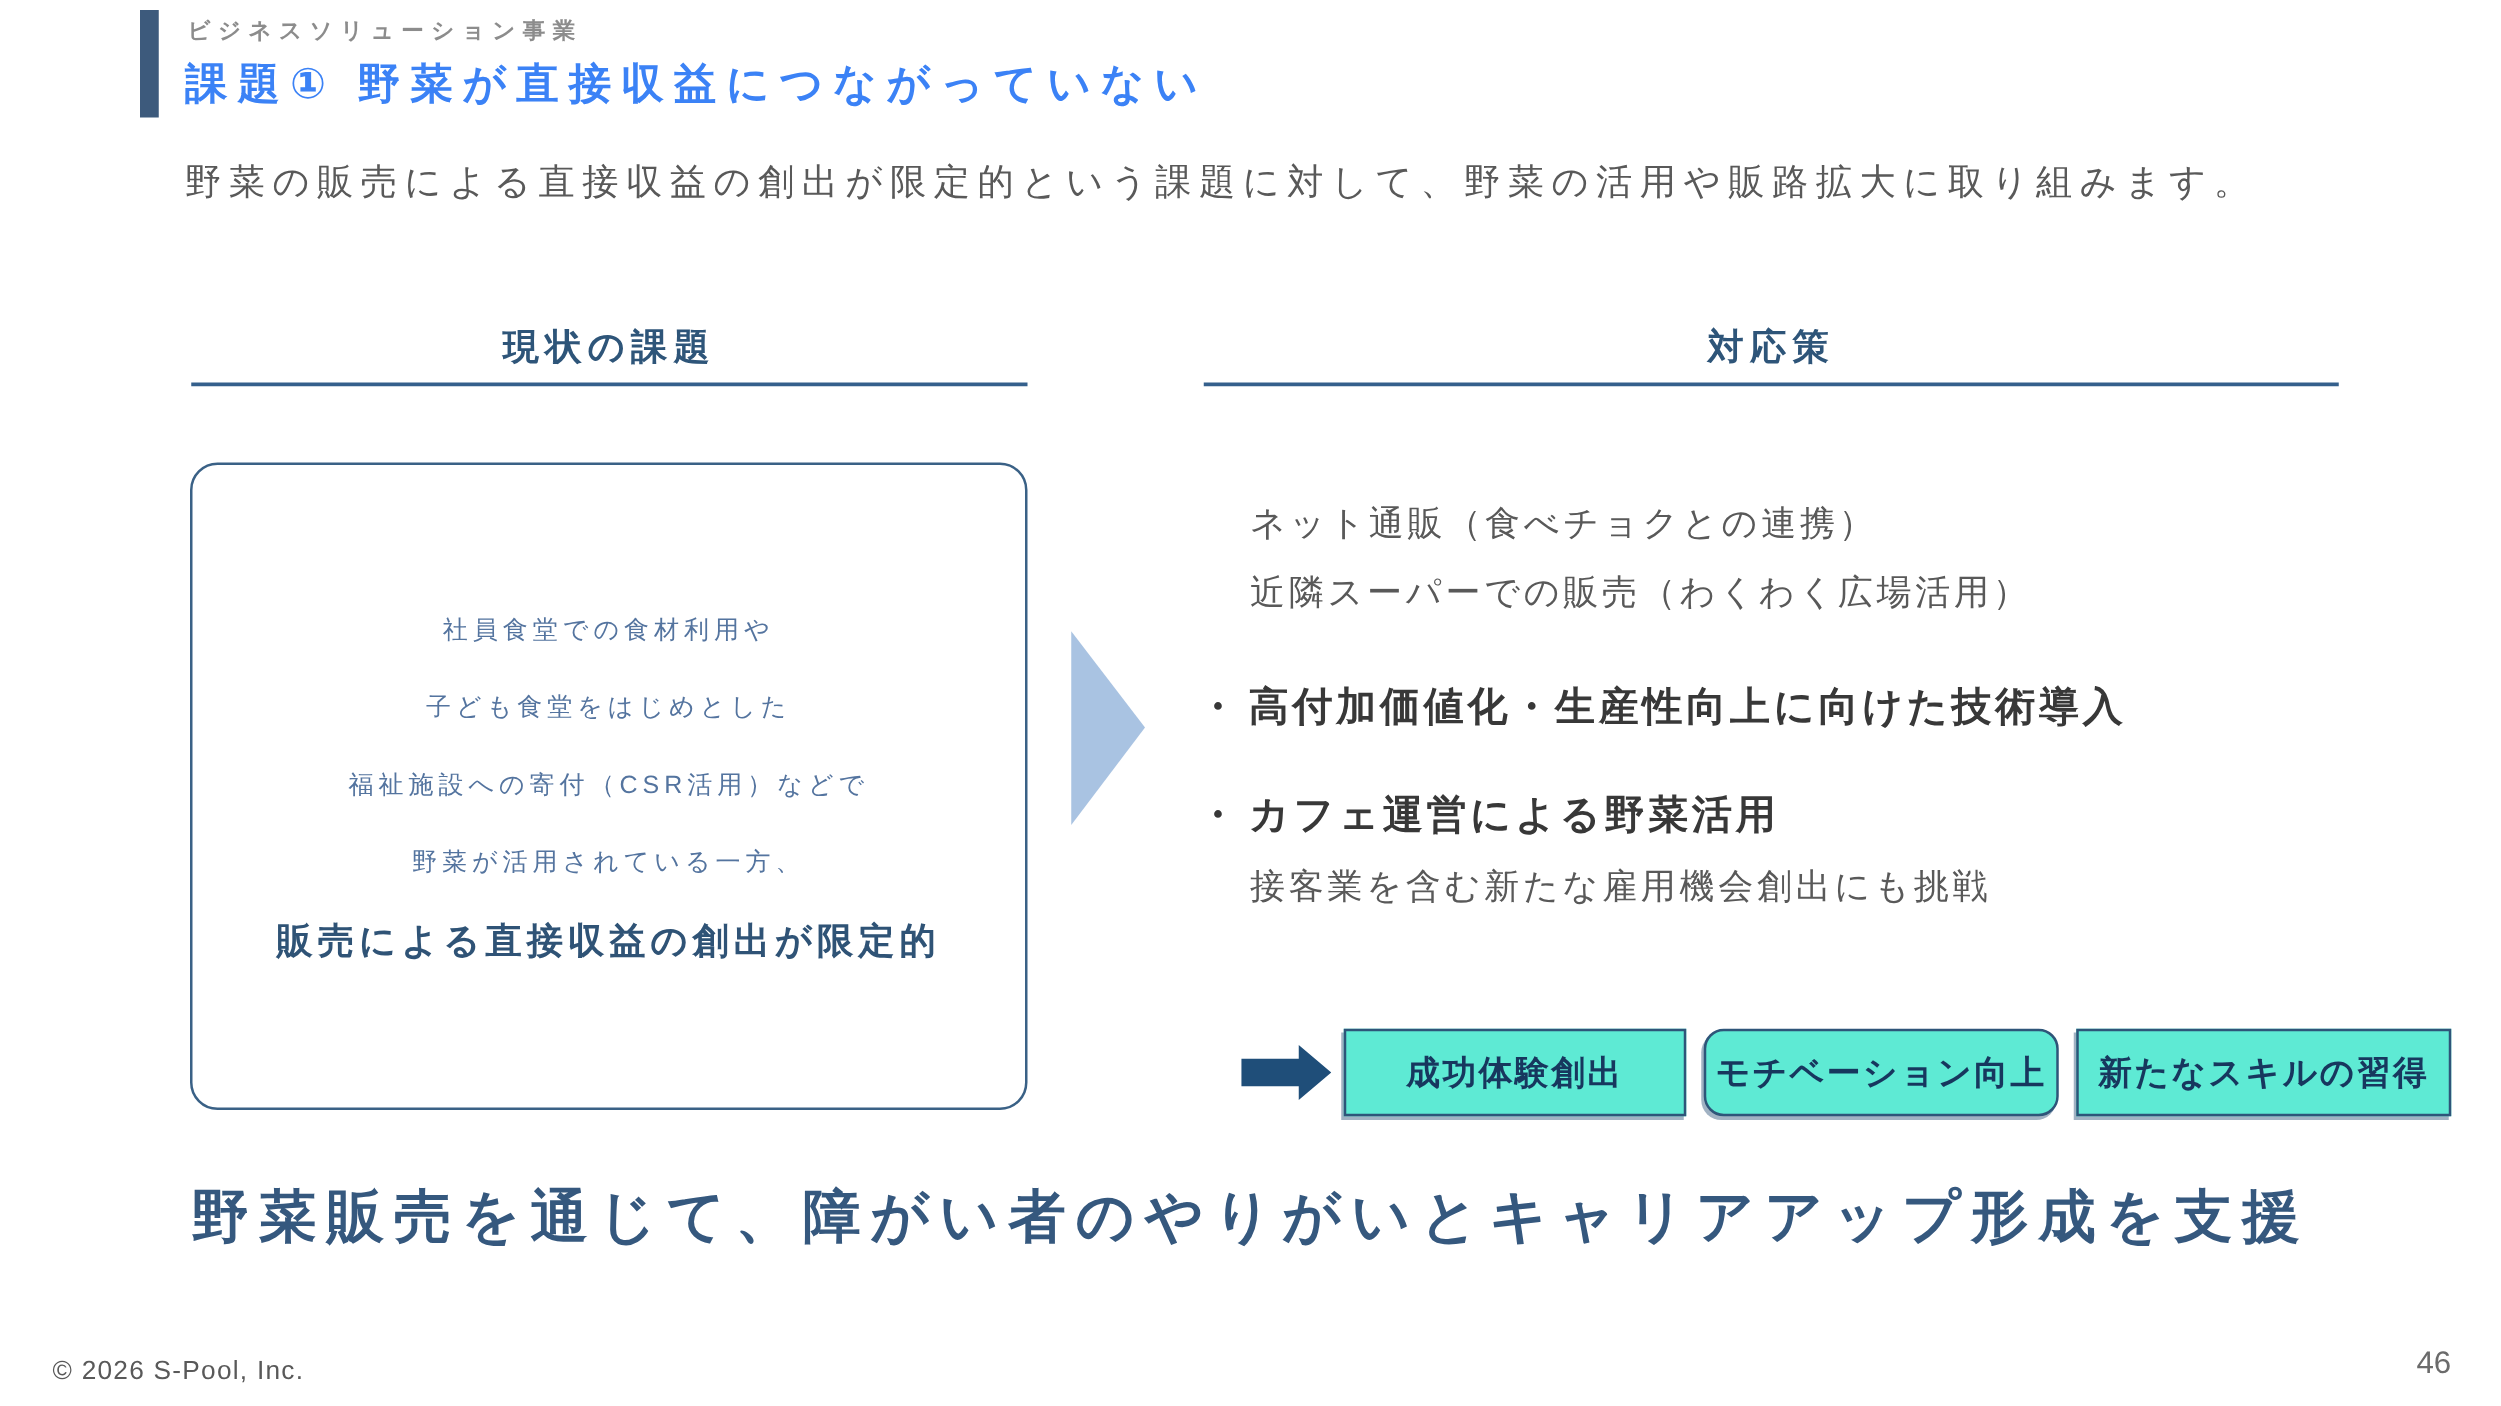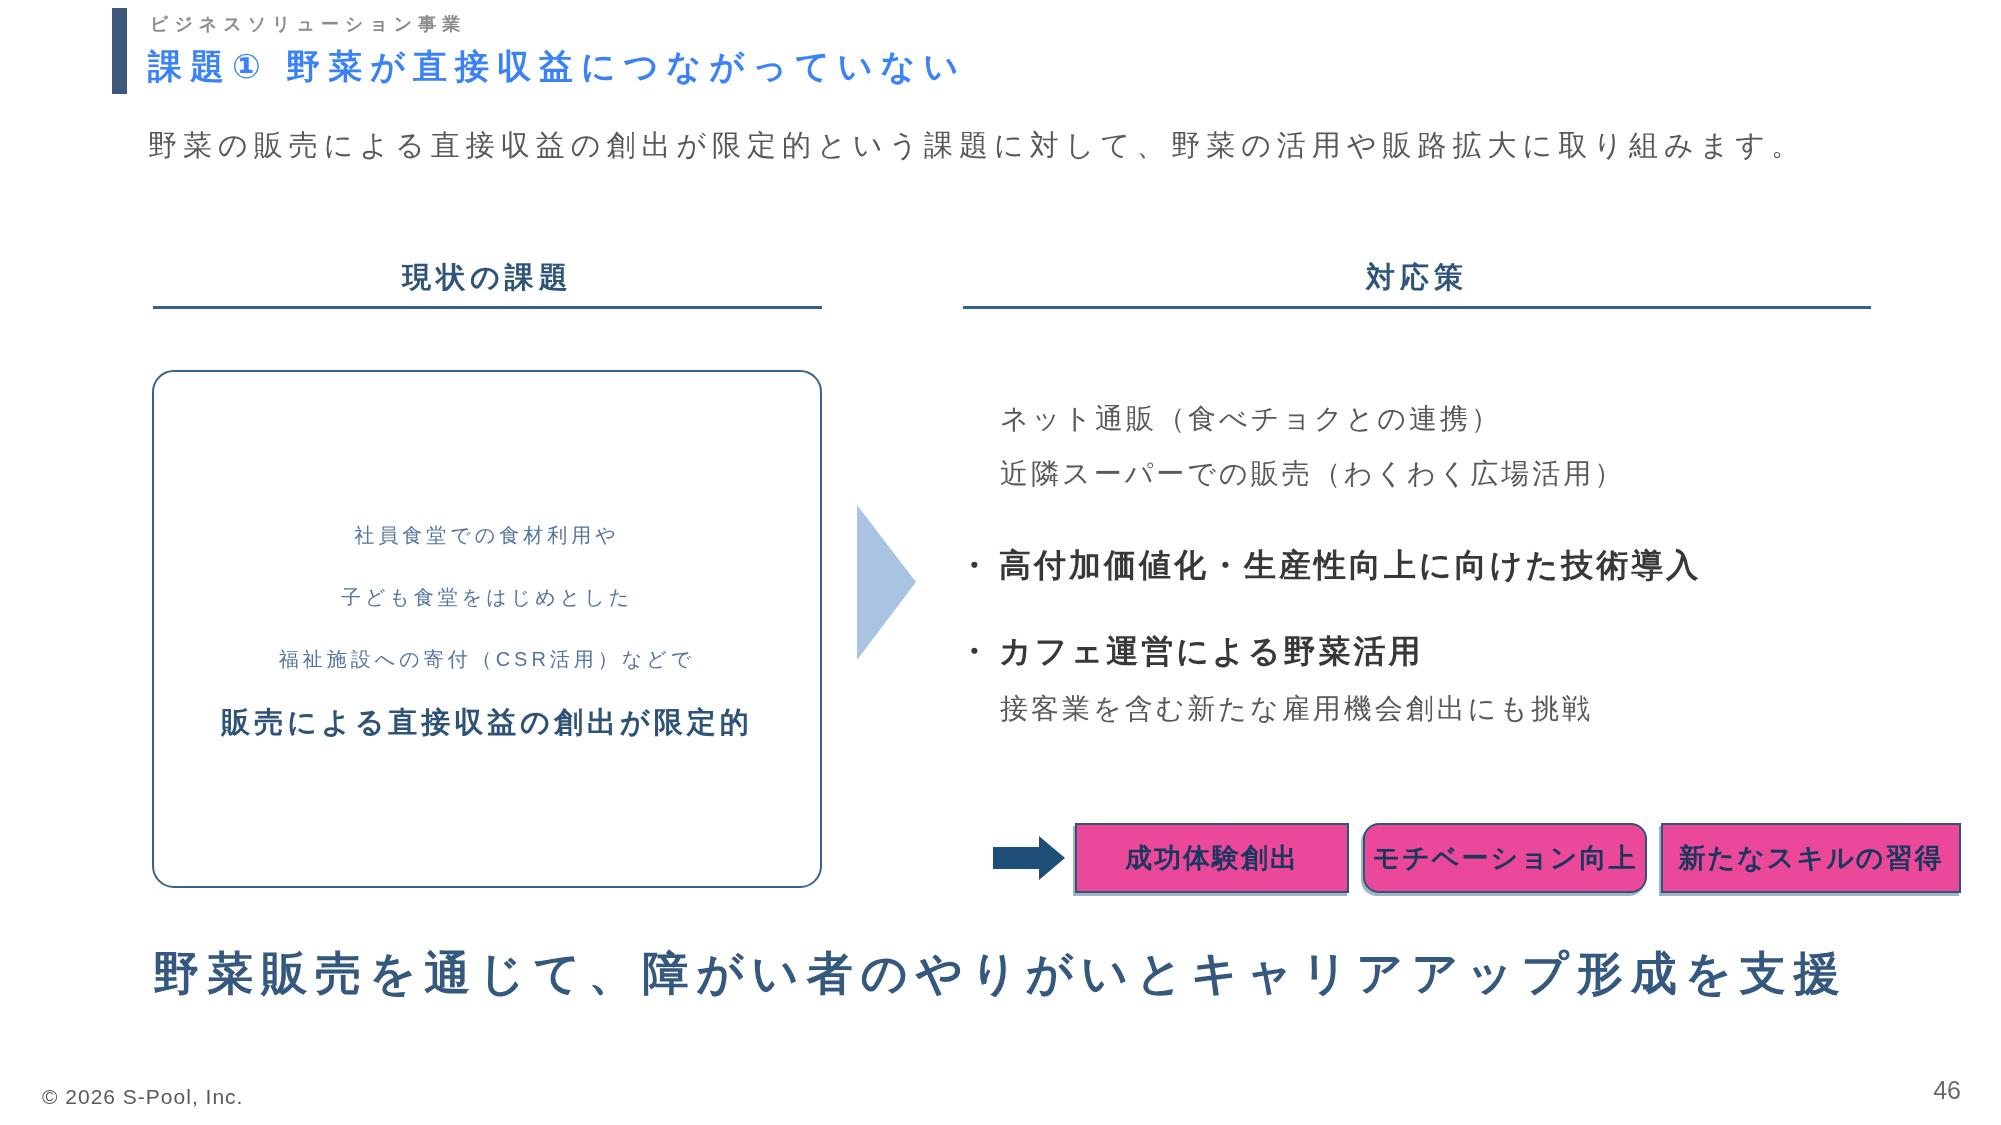--- a/index.html
+++ b/index.html
@@ -34,21 +34,21 @@
   .bullets{position:absolute;left:958px;top:383px;width:940px;}
   .bullet{margin-bottom:42px;}
   .bullet-head{font-size:32px;line-height:44px;font-weight:bold;color:#383838;letter-spacing:3px;}
   .bullet-head .marker{margin-right:6px;}
   .bullet-details{margin-left:42px;margin-top:8px;}
   .bullet-details div{font-size:28px;line-height:55px;color:#595959;letter-spacing:3px;}
 
   
   .outcome-row{position:absolute;left:993px;top:820px;display:flex;align-items:center;height:76px;}
   .block-arrow{width:72px;height:44px;margin-right:10px;flex:none;}
-  .outcome-box{height:70px;box-sizing:border-box;border:2px solid #2e5579;background:#ec4899;
+  .outcome-box{height:70px;box-sizing:border-box;border:2px solid #2e5579;background:#5eead4;
                box-shadow:-2px 3px 0 rgba(46,85,121,0.45);display:flex;align-items:center;justify-content:center;
                font-size:27px;font-weight:bold;color:#17375e;letter-spacing:2px;margin-right:14px;}
   .outcome-box.b1{width:274px;}
   .outcome-box.b2{width:284px;border-radius:16px;}
   .outcome-box.b3{width:300px;margin-right:0;}
 
   
   .headline{position:absolute;left:0;top:943px;width:2001px;text-align:center;
             font-size:46px;font-weight:bold;color:#35587e;letter-spacing:8px;}
 
@@ -66,20 +66,21 @@
   <div class="slide-title">課題① 野菜が直接収益につながっていない</div>
   <div class="lead">野菜の販売による直接収益の創出が限定的という課題に対して、野菜の活用や販路拡大に取り組みます。</div>
 
   <div class="col-header left">現状の課題</div>
   <div class="col-header right">対応策</div>
 
   <div class="problem-box">
     <div class="problem-line">社員食堂での食材利用や</div>
     <div class="problem-line">子ども食堂をはじめとした</div>
     <div class="problem-line">福祉施設への寄付（CSR活用）などで</div>
+    <div class="problem-line">野菜が活用されている一方、</div>
     <div class="problem-emphasis">販売による直接収益の創出が限定的</div>
   </div>
 
   <div class="flow-triangle"></div>
 
   <div class="bullets">
 
     <div class="bullet">
       <div class="bullet-details">
         <div>ネット通販（食べチョクとの連携）</div>

